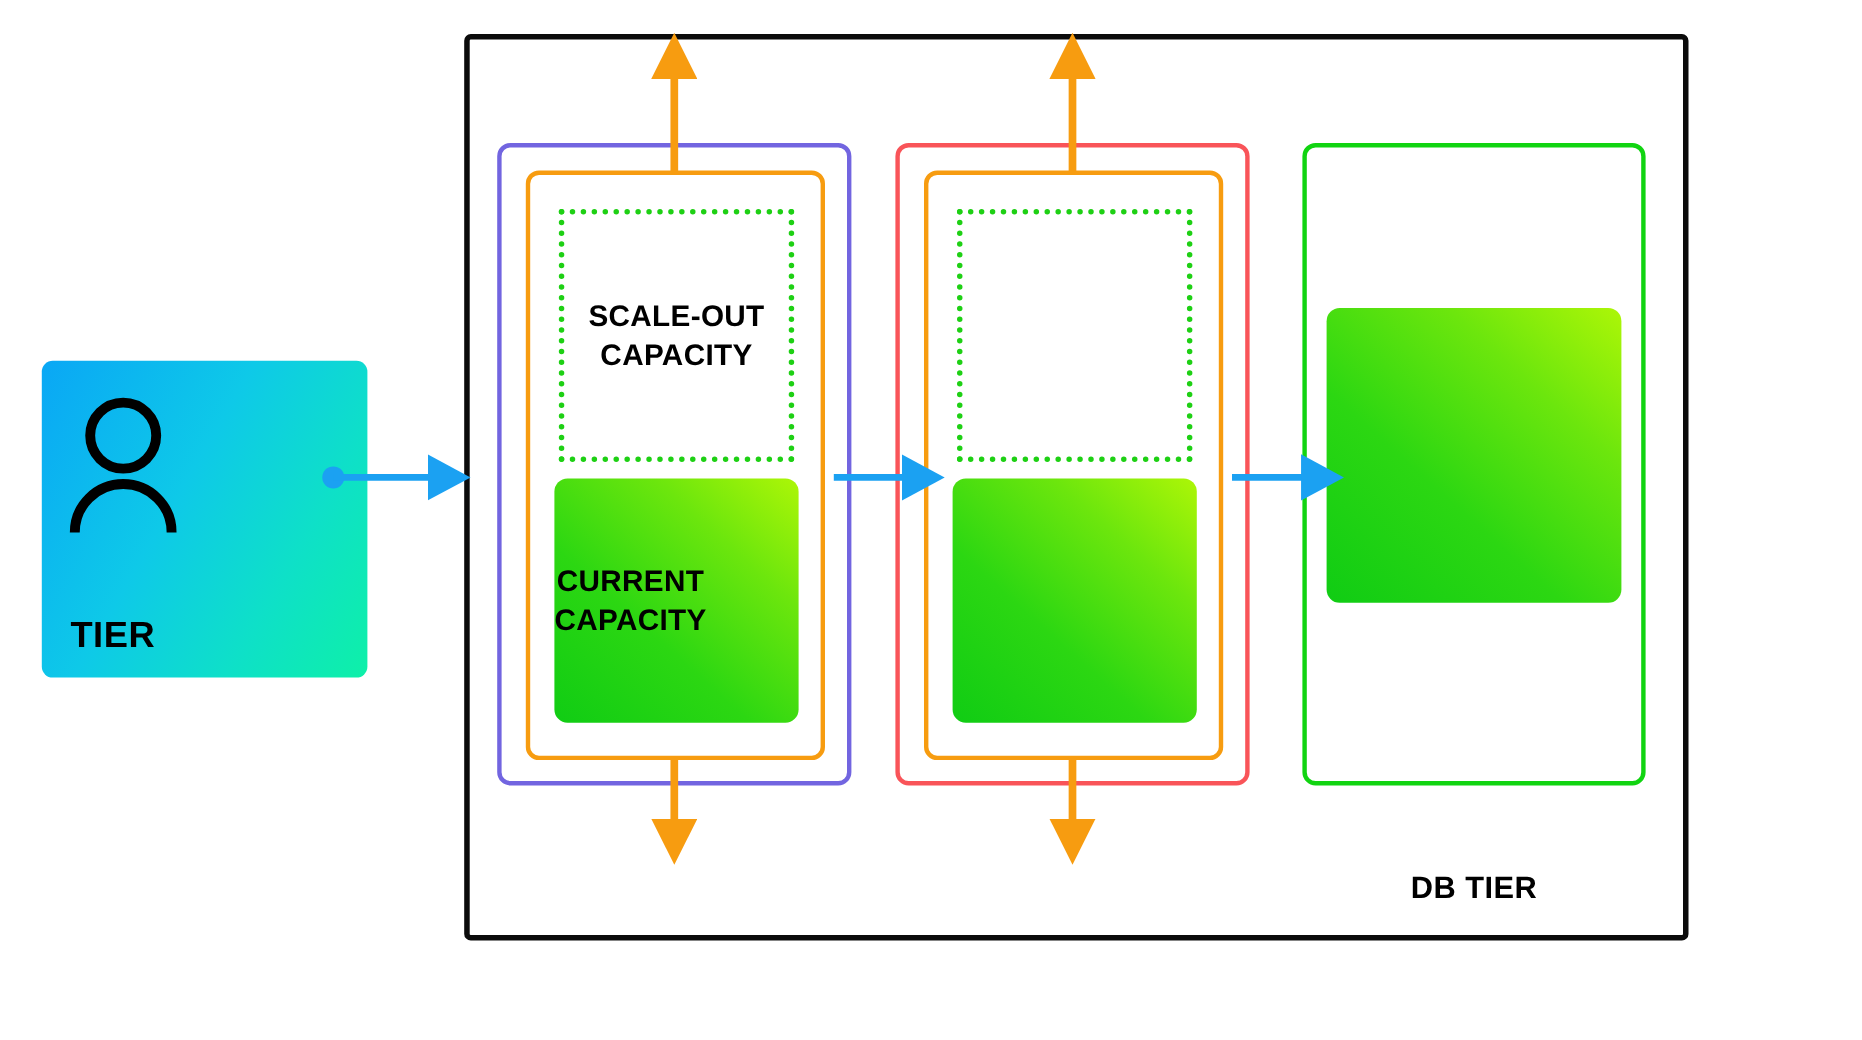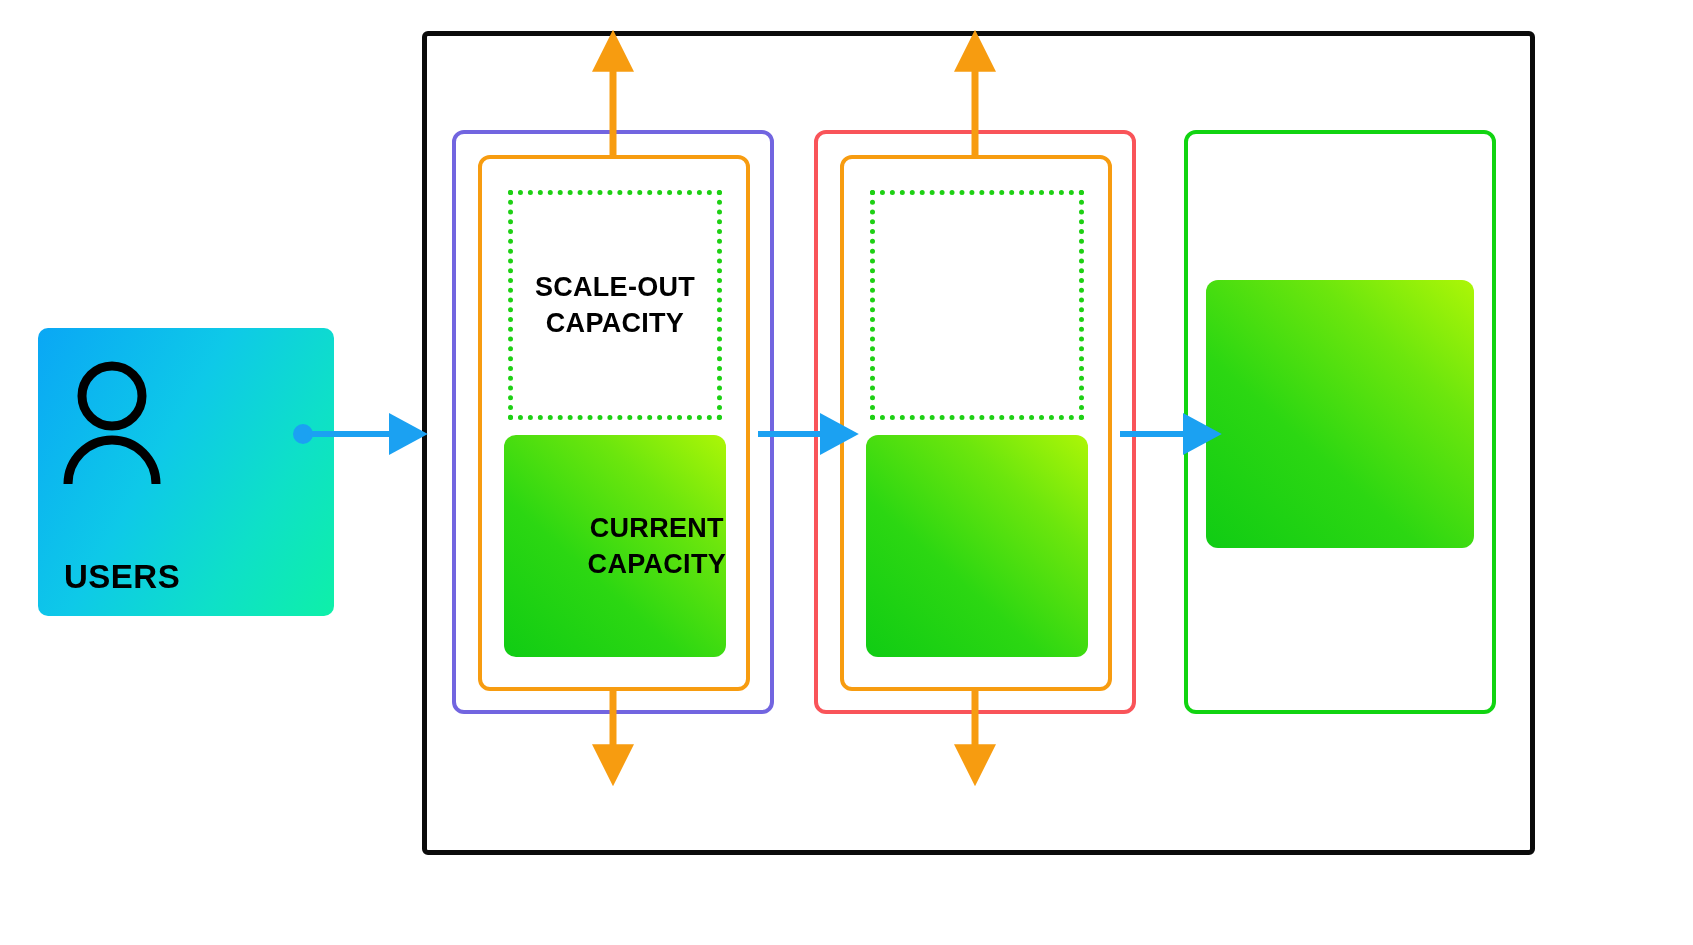--- a/index.html
+++ b/index.html
@@ -98,21 +98,21 @@
     color: #000;
     text-align: center;
     letter-spacing: 0.3px;
   }
   .capacity {
     position: absolute;
     border-radius: 12px;
     background: linear-gradient(42deg, #10cc14 0%, #2cd712 38%, #6ce60d 72%, #adf607 100%);
     display: flex;
     align-items: center;
-    justify-content: flex-end;
+    justify-content: flex-start;
     box-sizing: border-box;
   }
   .capacity-label {
     font-size: 27px;
     font-weight: bold;
     line-height: 1.35;
     color: #000;
     text-align: center;
     letter-spacing: 0.3px;
   }
@@ -140,21 +140,21 @@
 </head>
 <body>
 
 <div id="stage">
 
   <div class="users-box">
     <svg class="users-icon" viewBox="0 0 110 130">
       <circle cx="52" cy="40" r="30" fill="none" stroke="#000" stroke-width="9"></circle>
       <path d="M8 128 A44 44 0 0 1 96 128" fill="none" stroke="#000" stroke-width="9" stroke-linecap="butt"></path>
     </svg>
-    <div class="users-label">USERS</div>
+    <div class="users-label">TIER</div>
   </div>
 
   <div class="datacenter"></div>
 
   <div class="tier" style="left:452px; top:130px; width:322px; height:584px;">
     <div class="tier-outer" style="width:322px; height:584px; border-color:#7265e0;"></div>
     <div class="tier-mid" style="left:26px; top:25px; width:272px; height:536px;"></div>
     <div class="scaleout" style="left:56px; top:60px; width:214px; height:230px;">
       <div class="scaleout-label">
         <span>SCALE-OUT</span><br>
@@ -185,20 +185,21 @@
   </div>
 
   <div class="tier" style="left:1184px; top:130px; width:312px; height:584px;">
     <div class="tier-outer" style="width:312px; height:584px; border-color:#11d411;"></div>
     <div class="capacity" style="left:22px; top:150px; width:268px; height:268px;">
       <div class="capacity-label">
         <span></span>
       </div>
     </div>
   </div>
+  <div class="tier-caption" style="left:1190px; top:791px;">DB TIER</div>
 
   <svg id="arrows" viewBox="0 0 1693 945">
     <defs>
       <marker id="blueHead" markerWidth="7" markerHeight="7" refX="4.2" refY="3.5" orient="auto">
         <path d="M0,0 L6.5,3.5 L0,7 Z" fill="#1ba1f2"></path>
       </marker>
       <marker id="orangeHeadUp" markerWidth="6" markerHeight="6" refX="3.4" refY="3" orient="auto">
         <path d="M0,0 L6,3 L0,6 Z" fill="#f79c10"></path>
       </marker>
     </defs>

